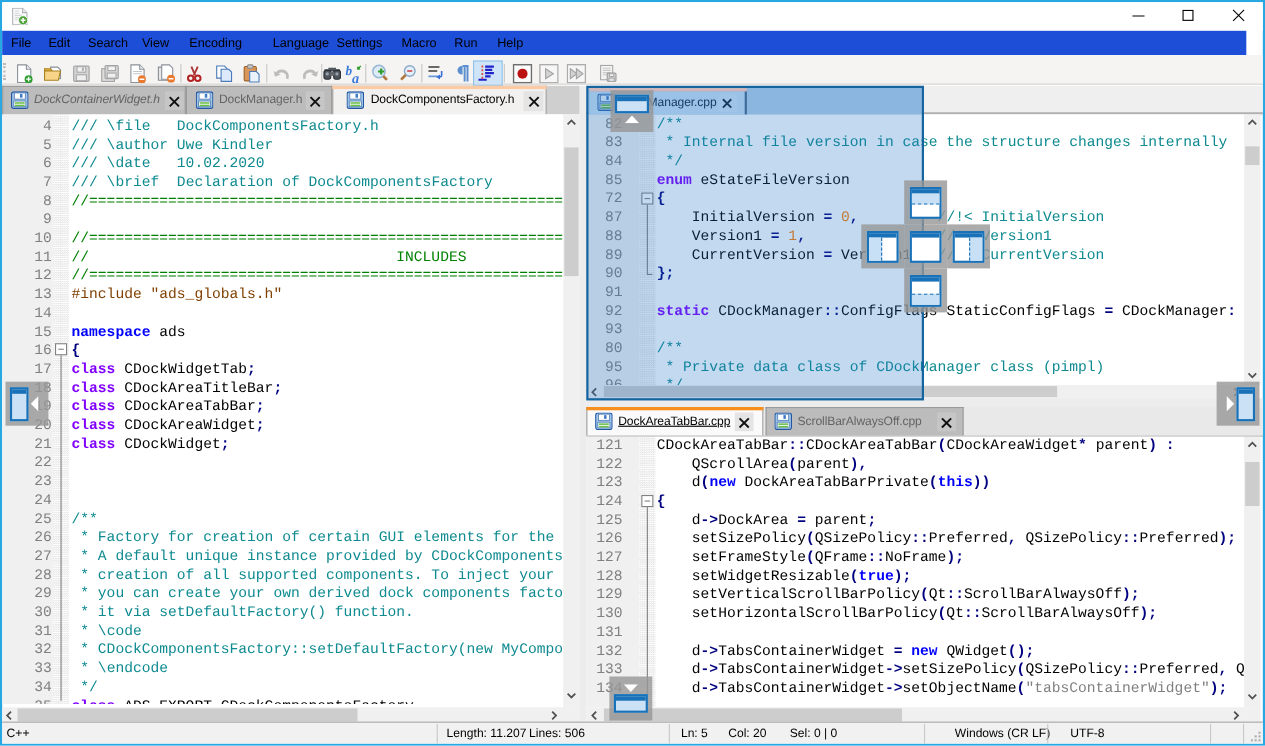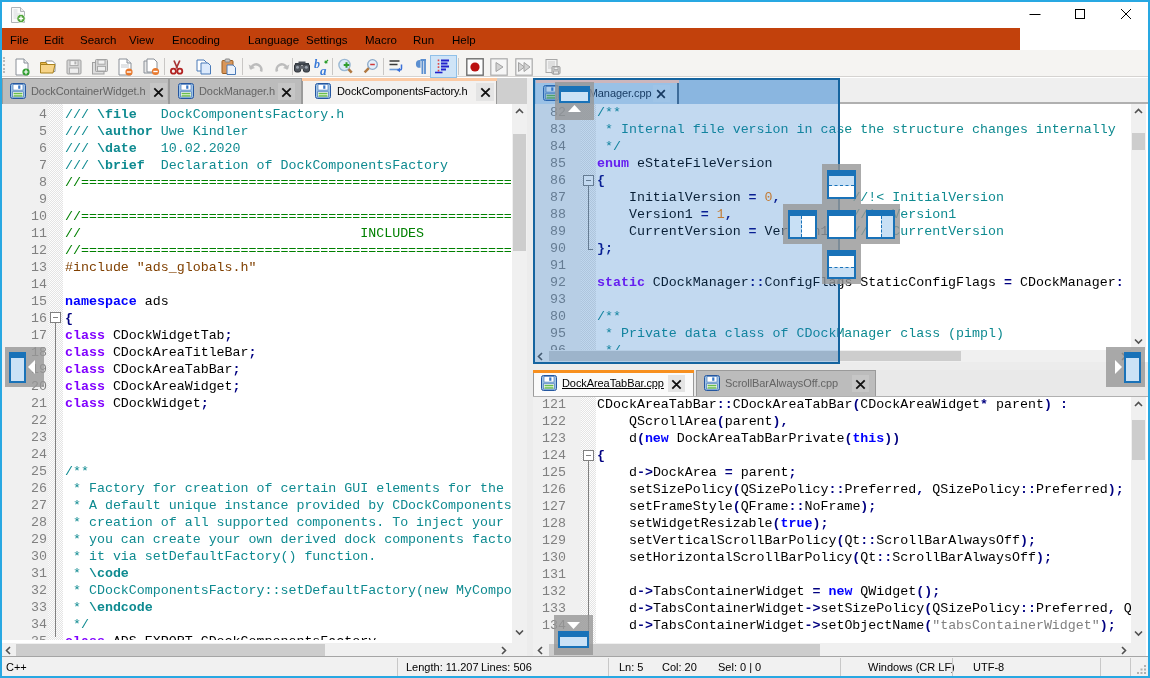--- a/index.html
+++ b/index.html
@@ -2,34 +2,34 @@
 <html><head>
 <meta charset="utf-8">
 <style>
 * { margin:0; padding:0; box-sizing:border-box; }
 html,body { width:1150px; height:678px; overflow:hidden; }
 body { font-family:"Liberation Sans", sans-serif; background:#fff; position:relative; }
 .abs { position:absolute; }
 #win { position:absolute; left:0; top:0; width:1150px; height:678px; border:2px solid #28a8e2; background:#fff; }
 #titlebar { position:absolute; left:2px; top:2px; width:1146px; height:26px; background:#fff; }
 #title-text { position:absolute; left:28px; top:7px; font-size:12px; letter-spacing:-0.2px; color:#000; white-space:pre; }
-#menubar { position:absolute; left:2px; top:28px; width:1018px; height:22px; background:#c2410c; font-size:11.5px; color:#000; }
+#menubar { position:absolute; left:2px; top:28px; width:1131px; height:22px; background:#1d4ed8; font-size:11.5px; color:#000; }
 #menubar span { position:absolute; top:6px; }
 #toolbar { position:absolute; left:2px; top:50px; width:1146px; height:27px; background:#f5f4f2; border-bottom:1px solid #d5d3d1; }
 .tbi { position:absolute; top:8px; width:18px; height:18px; }
 .tbsep { position:absolute; top:8px; width:1px; height:17px; background:#c9c7c5; }
 .mono { font-family:"Liberation Mono", monospace; white-space:pre; }
 .ed-s { font-size:13.3px; line-height:17px; }
 .gut { color:#808080; text-align:right; }
 .fold { background-image: conic-gradient(#e4e4e4 25%, #fdfdfd 0 50%, #e4e4e4 0 75%, #fdfdfd 0); background-size:2px 2px; }
 .k1 { color:#0000ff; font-weight:bold; }
 .k2 { color:#8000ff; font-weight:bold; }
 .op { color:#000080; font-weight:bold; }
 .cd { color:#0e8a90; }
-.cdk { color:#0e8a90; font-weight:bold; }
+.cdk { color:#0e8a90; font-weight:normal; }
 .cm { color:#008000; }
 .pp { color:#804000; }
 .num { color:#ff8000; }
 .str { color:#808080; }
 .sb { background:#f0f0f0; }
 .sbt { background:#cdcdcd; }
 .tab-label { font-size:11px; letter-spacing:-0.08px; white-space:nowrap; }
 .foldbox { position:absolute; width:11px; height:11px; background:#fff; border:1px solid #808080; }
 .foldbox:after { content:""; position:absolute; left:2px; top:4px; width:5px; height:1px; background:#808080; }
 </style>
@@ -212,21 +212,21 @@
 <div class="abs" style="left:2px; top:78px; width:525px; height:26px; background:#cfcfcf;"></div>
 <div class="abs" style="left:2px; top:78px; width:167px; height:26px; background:#bcbcbc; border:1px solid #9a9a9a; border-bottom:none;"></div>
 <svg class="abs" style="left:10px; top:83px;" width="16" height="16" viewBox="0 0 16 16">
     <rect x="0.5" y="0.5" width="15" height="15" rx="2" fill="#9fc4e8" stroke="#2456a0" stroke-width="1"></rect>
     <rect x="3" y="1.5" width="10" height="5.6" fill="#fff" stroke="#4a7ab8" stroke-width="0.7"></rect>
     <rect x="8.2" y="2.4" width="2.2" height="3.4" fill="#3a78c8"></rect>
     <rect x="2.5" y="8.8" width="11" height="5.2" fill="#f2f8ee" stroke="#4a7ab8" stroke-width="0.7"></rect>
     <rect x="3.6" y="9.9" width="8.8" height="1.4" fill="#6abf4b"></rect>
     <rect x="3.6" y="12.2" width="8.8" height="1.4" fill="#6abf4b"></rect>
   </svg>
-<span class="abs tab-label" style="left:31px; top:85px; color:#646464;">DockContainerWidget.h</span>
+<span class="abs tab-label" style="left:31px; top:85px; color:#646464;font-style:italic;">DockContainerWidget.h</span>
 <div class="abs" style="left:150px; top:83px; width:17px; height:17px; background:#c6c6c6;"></div>
 <svg class="abs" style="left:153px; top:87px;" width="11" height="11" viewBox="0 0 11 11">
     <path d="M1.3 1.3 L9.7 9.7 M9.7 1.3 L1.3 9.7" stroke="#111" stroke-width="1.8"></path>
   </svg>
 <div class="abs" style="left:169px; top:78px; width:133px; height:26px; background:#bcbcbc; border:1px solid #9a9a9a; border-bottom:none;"></div>
 <svg class="abs" style="left:178px; top:83px;" width="16" height="16" viewBox="0 0 16 16">
     <rect x="0.5" y="0.5" width="15" height="15" rx="2" fill="#9fc4e8" stroke="#2456a0" stroke-width="1"></rect>
     <rect x="3" y="1.5" width="10" height="5.6" fill="#fff" stroke="#4a7ab8" stroke-width="0.7"></rect>
     <rect x="8.2" y="2.4" width="2.2" height="3.4" fill="#3a78c8"></rect>
     <rect x="2.5" y="8.8" width="11" height="5.2" fill="#f2f8ee" stroke="#4a7ab8" stroke-width="0.7"></rect>
@@ -277,21 +277,21 @@
 <svg class="abs" style="left:500px; top:646px;" width="7" height="9">
     <path d="M2 1 L5.5 4.5 L2 8" fill="none" stroke="#505050" stroke-width="1.6"></path>
   </svg>
 <div class="abs" style="left:527px; top:78px; width:6px; height:578px; background:#ececec;"></div>
 <div class="abs" style="left:533px; top:362px; width:615px; height:8px; background:#ececec;"></div>
 <div class="abs" style="left:533px; top:78px; width:615px; height:24px; background:#efefef;"></div>
 <div class="abs" style="left:533px; top:102px; width:615px; height:2px; background:#b0b0b0;"></div>
 <div class="abs" style="left:533px; top:104px; width:48px; height:246px; background:#f0f0f0;"></div>
 <div class="abs fold" style="left:581px; top:104px; width:15px; height:246px;"></div>
 <div class="abs" style="left:596px; top:104px; width:535px; height:246px; background:#fff;"></div>
-<div class="abs mono ed-s gut" style="left:533px; top:104.2px; width:33px; height:246px; overflow:hidden;"><div>82</div><div>83</div><div>84</div><div>85</div><div>86</div><div>87</div><div>88</div><div>89</div><div>90</div><div>91</div><div>92</div><div>93</div><div>80</div><div>95</div><div>96</div></div>
+<div class="abs mono ed-s gut" style="left:533px; top:104.2px; width:33px; height:246px; overflow:hidden;"><div>82</div><div>83</div><div>84</div><div>85</div><div>72</div><div>87</div><div>88</div><div>89</div><div>90</div><div>91</div><div>92</div><div>93</div><div>80</div><div>95</div><div>96</div></div>
 <div class="abs mono ed-s" style="left:597px; top:104.2px; width:534px; height:246px; overflow:hidden; color:#000;"><div><span class="cd">/**</span></div><div><span class="cd"> * Internal file version in case the structure changes internally</span></div><div><span class="cd"> */</span></div><div><span class="k2">enum</span> eStateFileVersion</div><div><span class="op">{</span></div><div>    InitialVersion <span class="op">=</span> <span class="num">0</span><span class="op">,</span>         <span class="cd">//!&lt; InitialVersion</span></div><div>    Version1 <span class="op">=</span> <span class="num">1</span><span class="op">,</span>               <span class="cd">//!&lt; Version1</span></div><div>    CurrentVersion <span class="op">=</span> Version1<span class="op">,</span>  <span class="cd">//!&lt; CurrentVersion</span></div><div><span class="op">};</span></div><div>&nbsp;</div><div><span class="k2">static</span> CDockManager<span class="op">::</span>ConfigFlags StaticConfigFlags <span class="op">=</span> CDockManager<span class="op">:</span></div><div>&nbsp;</div><div><span class="cd">/**</span></div><div><span class="cd"> * Private data class of CDockManager class (pimpl)</span></div><div><span class="cd"> */</span></div></div>
 <div class="foldbox" style="left:583px; top:175px;"></div>
 <div class="abs" style="left:588px; top:186px; width:1px; height:63px; background:#808080;"></div>
 <div class="abs" style="left:588px; top:249px; width:5px; height:1px; background:#808080;"></div>
 <div class="abs sb" style="left:1131px; top:104px; width:15px; height:246px;"></div>
 <svg class="abs" style="left:1134px; top:108px;" width="9" height="7">
     <path d="M1 5 L4.5 1.5 L8 5" fill="none" stroke="#505050" stroke-width="1.6"></path>
   </svg>
 <div class="abs sbt" style="left:1132px; top:133px; width:13px; height:17px;"></div>
 <svg class="abs" style="left:1134px; top:338px;" width="9" height="7">

